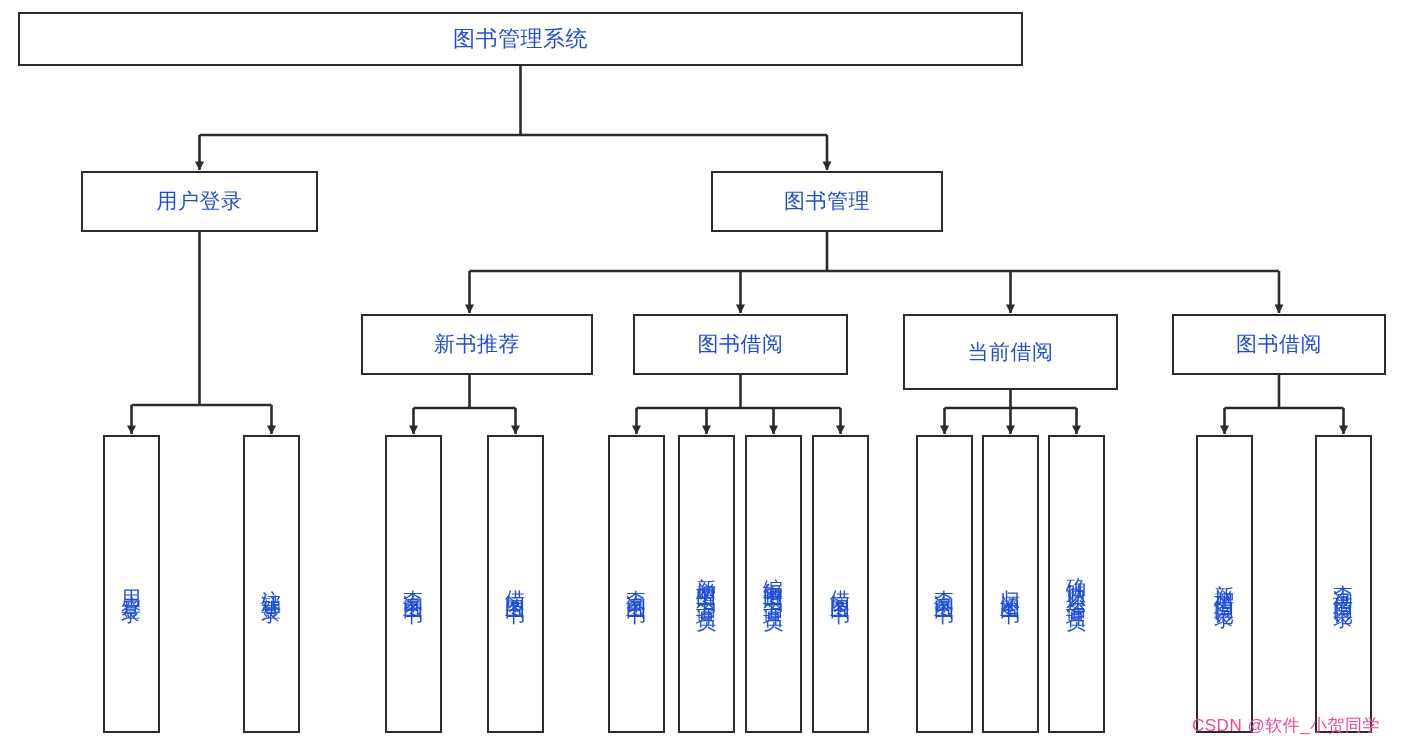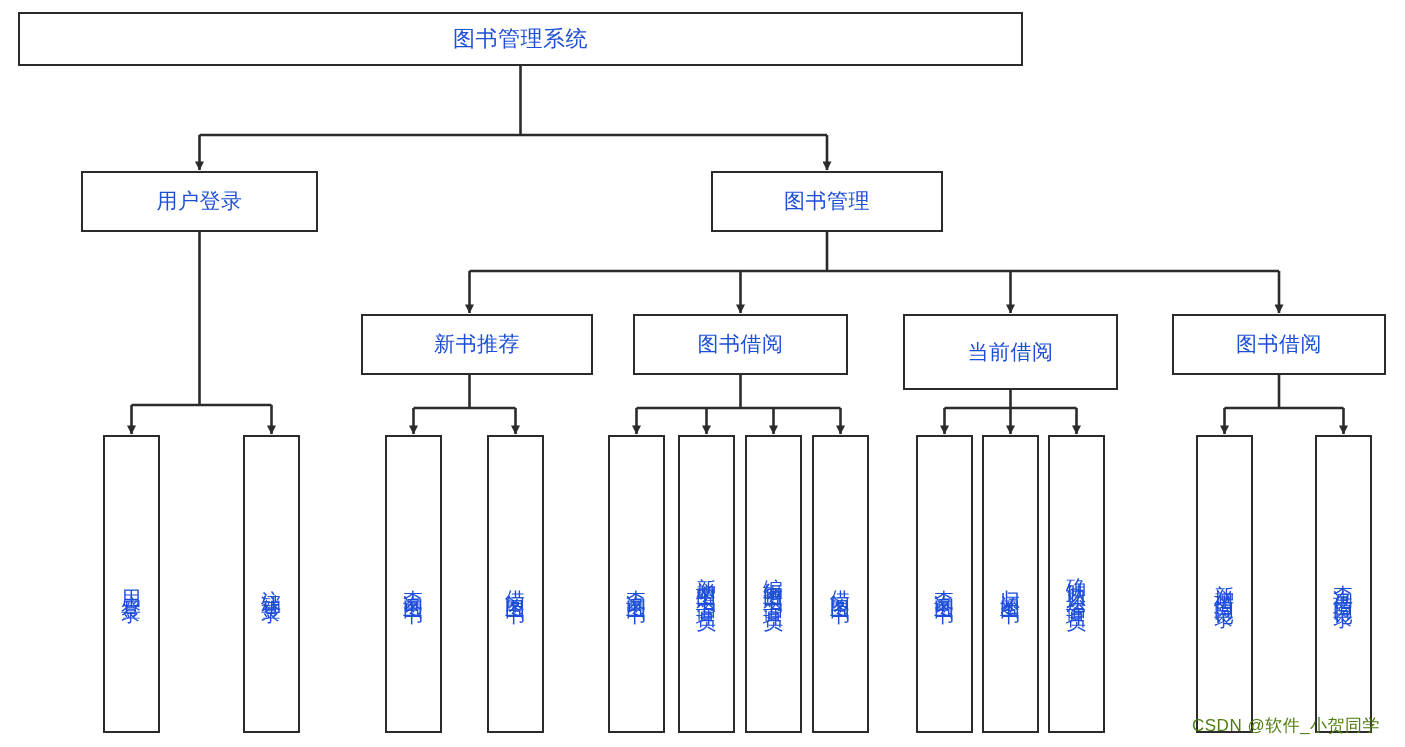--- a/index.html
+++ b/index.html
@@ -177,15 +177,15 @@
         <span class="node-label">确认归还（管理员）</span>
       </div>
       <div class="node vert" style="left: 1196px; top: 435px; width: 57px; height: 298px;">
         <span class="node-label">新增借阅记录</span>
       </div>
       <div class="node vert" style="left: 1315px; top: 435px; width: 57px; height: 298px;">
         <span class="node-label">查询借阅记录</span>
       </div>
     </div>
 
-  <div class="watermark" style="left: 1192px; top: 714px; color: #4d7c0f;">CSDN @软件_小贺同学</div>
+  <div class="watermark" style="left: 1192px; top: 714px; color: #ec4899;">CSDN @软件_小贺同学</div>
 
 </div>
 
 </body></html>

